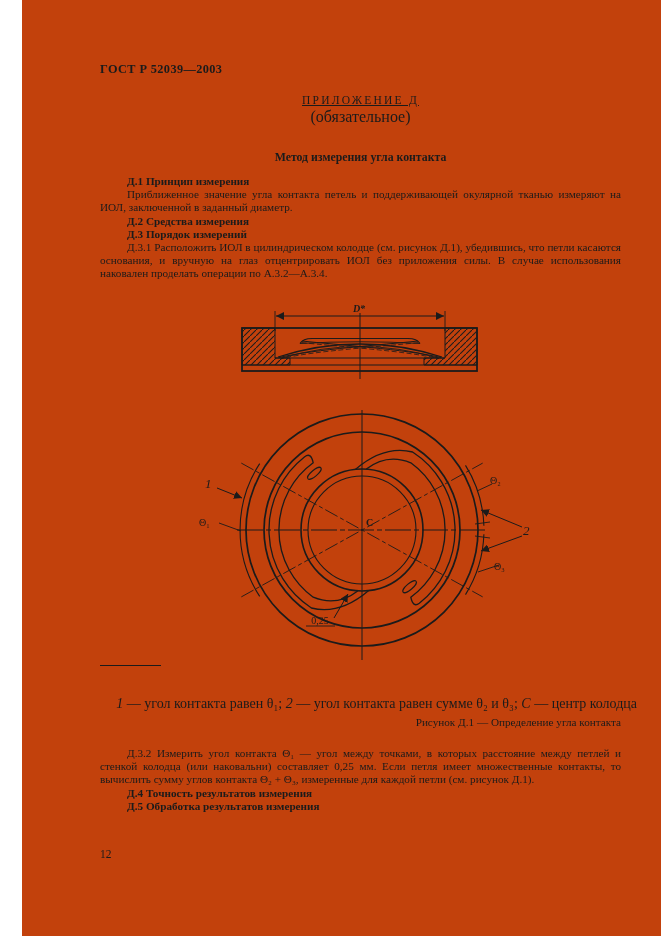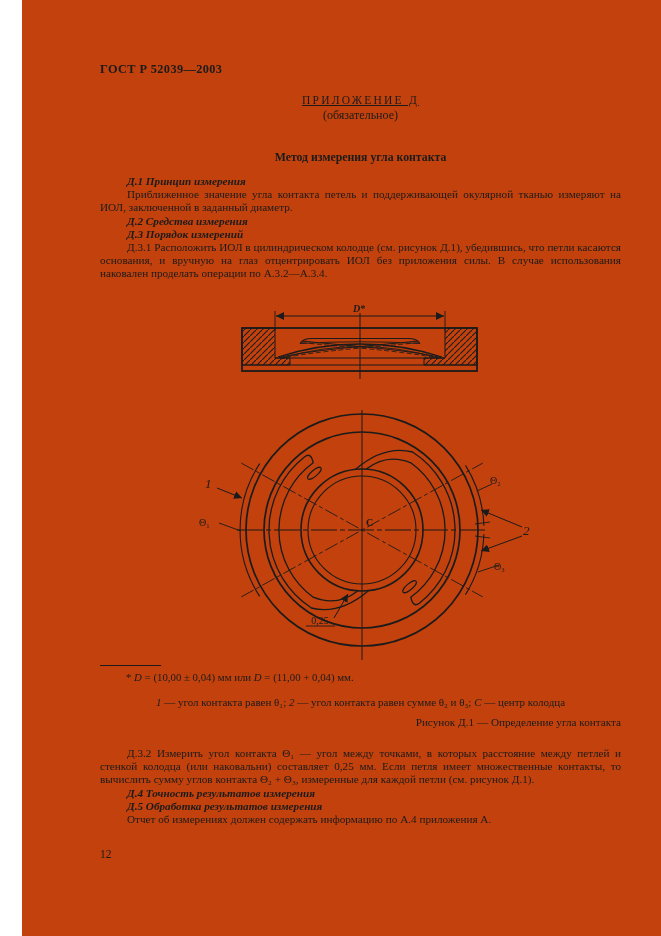--- a/index.html
+++ b/index.html
@@ -6,32 +6,32 @@
   .page {
     position:relative; width:661px; height:936px; background:#c2410c;
     color:#1b1b1b; font-family:"Liberation Serif","DejaVu Serif",serif;
     overflow:hidden;
     margin-left:22px;
   }
   .abs { position:absolute; }
   #std-ref { left:78px; top:62px; font-weight:bold; font-size:12.3px; letter-spacing:0.4px; }
   .centered { left:78px; width:521px; text-align:center; }
   #app-title { top:94px; font-size:11.5px; letter-spacing:2.2px;text-decoration:underline; }
-  #app-sub   { top:108px; font-size:12px; }
+  #app-sub   { top:108px; font-size:16px; }
   #doc-heading { top:150px; font-size:11.8px; font-weight:bold; }
   .tb { left:78px; width:521px; font-size:11.2px; line-height:13.2px; text-align:justify; }
   #tb1 { top:175px; }
   #tb2 { top:747px; }
   .tb p { margin:0; text-indent:27px; }
-  .tb p.h { font-weight:bold;font-style:italic; }
+  .tb p.h { font-weight:bold; }
   #fig1 { left:210px; top:300px; }
   #fig2 { left:165px; top:396px; }
   #fn-rule { left:78px; top:665px; width:61px; border-top:1.8px solid #1b1b1b; height:0; }
   #footnote { left:78px; top:671px; width:521px; font-size:10.8px; padding-left:26px; box-sizing:border-box; }
-  #legend { left:62px; top:696px; width:553px; text-align:center; font-size:11px; }
+  #legend { left:62px; top:696px; width:553px; text-align:right; font-size:14px; }
   #caption { left:78px; top:716px; width:521px; text-align:right; font-size:11.2px; }
   #pageno { left:78px; top:848px; font-size:11.5px; }
   .it { font-style:italic; }
   svg { overflow:visible; }
   svg text { font-family:"Liberation Serif","DejaVu Serif",serif; fill:#1b1b1b; stroke:none; }
   svg .lbl { font-size:10px; }
   svg .num { font-size:13px; font-style:italic; }
 </style>
 </head>
 <body>
@@ -127,32 +127,28 @@
       <text x="12" y="130" class="lbl">Θ₁</text>
       <text x="303" y="88" class="lbl">Θ₂</text>
       <text x="307" y="174" class="lbl">Θ₃</text>
       <text x="336" y="139" class="num">2</text>
       <text x="179" y="130" font-size="10" font-weight="bold">C</text>
       <text x="133" y="228" text-anchor="middle" class="lbl">0,25</text>
     </g>
   </svg>
 
   <div id="fn-rule" class="abs"></div>
-  <div id="footnote" class="abs">
-    <span>*  </span><span class="it">D</span><span> = (10,00 ± 0,04) мм или </span><span class="it">D</span><span> = (11,00 + 0,04) мм.</span>
-  </div>
 
   <div id="legend" class="abs">
     <span class="it">1</span><span> — угол контакта равен θ₁; </span><span class="it">2</span><span> — угол контакта равен сумме θ₂ и θ₃; </span><span class="it">C</span><span> — центр колодца</span>
   </div>
 
   <div id="caption" class="abs">Рисунок Д.1 — Определение угла контакта</div>
 
   <div id="tb2" class="abs tb">
     <p>Д.3.2 Измерить угол контакта Θ₁ — угол между точками, в которых расстояние между петлей и стенкой колодца (или наковальни) составляет 0,25 мм. Если петля имеет множественные контакты, то вычислить сумму углов контакта Θ₂ + Θ₃, измеренные для каждой петли (см. рисунок Д.1).</p>
     <p class="h">Д.4 Точность результатов измерения</p>
     <p class="h">Д.5 Обработка результатов измерения</p>
-    <p>Отчет об измерениях должен содержать информацию по А.4 приложения А.</p>
   </div>
 
   <div id="pageno" class="abs">12</div>
 
 </div>
 
 </body></html>

